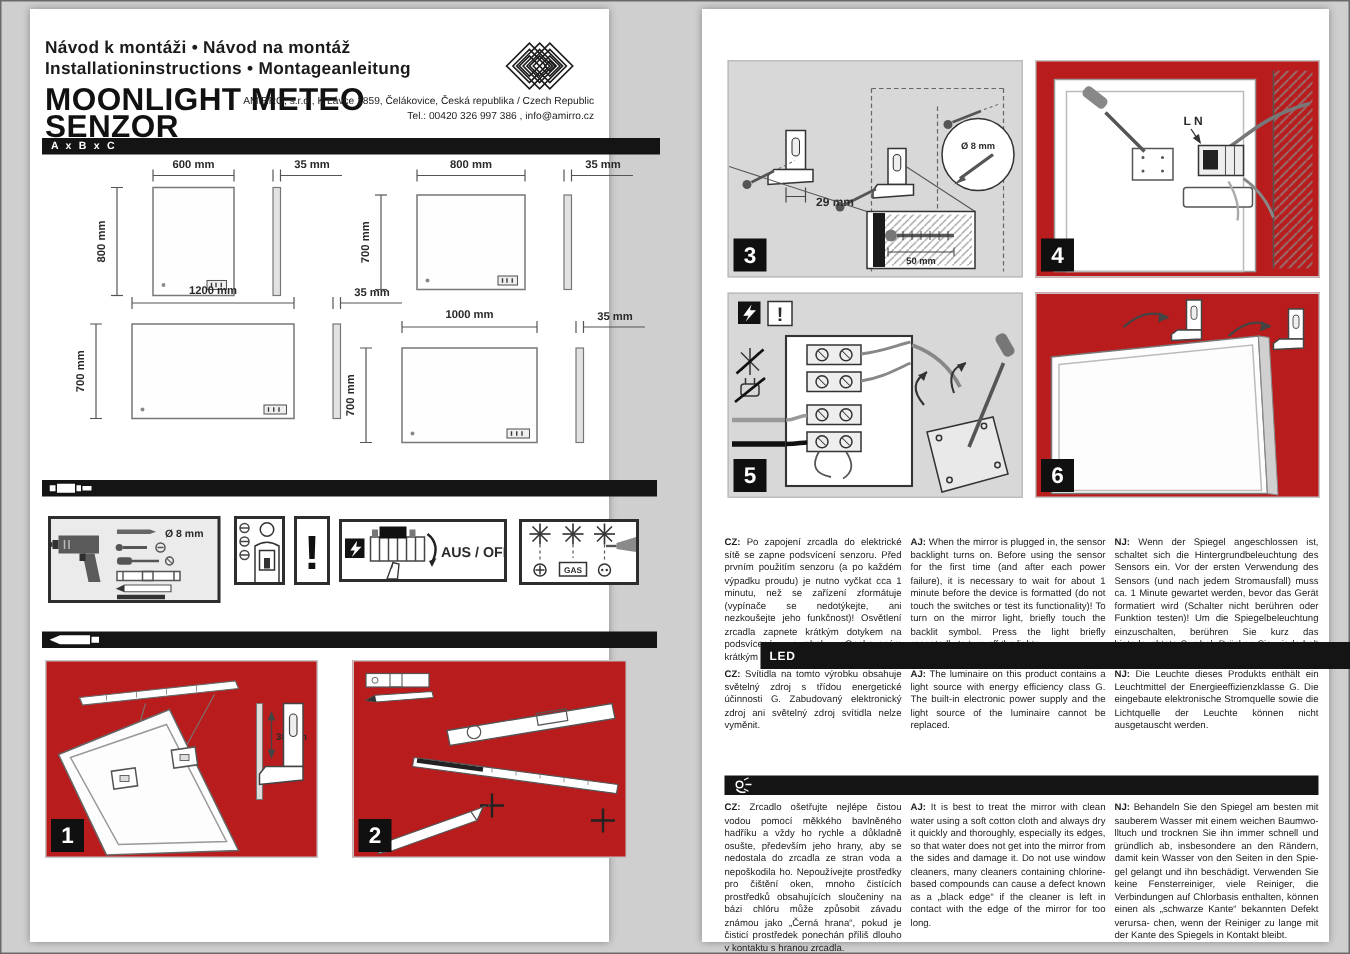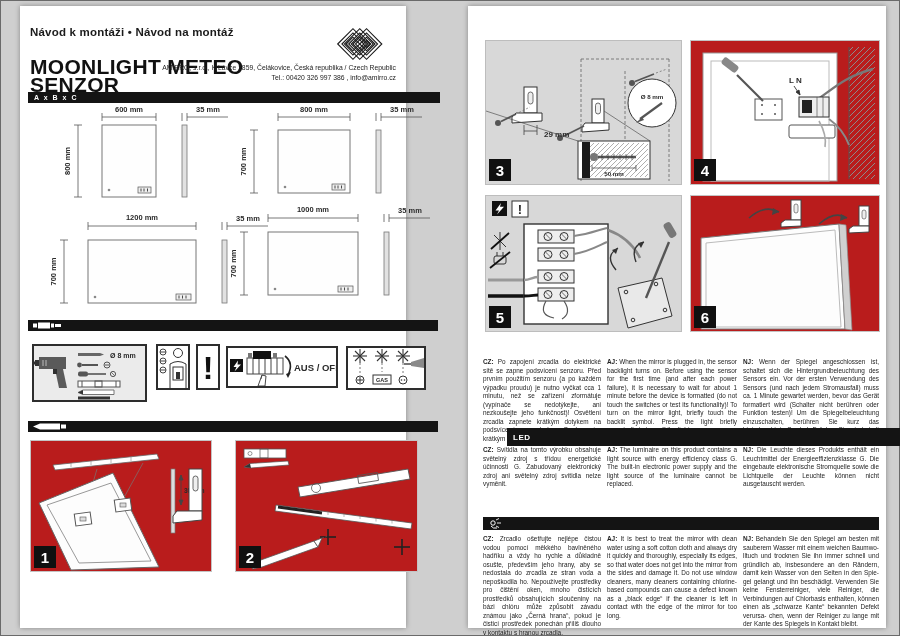--- a/index.html
+++ b/index.html
@@ -48,20 +48,21 @@
   .abs{position:absolute;}
 </style>
 </head>
 <body>
 
 <div class="frame"></div>
 
 <div class="page" id="page-left">
 
   <div class="hdr-line" style="top:20px;">Návod k montáži • Návod na montáž</div>
+  <div class="hdr-line" style="top:34px;">Installationinstructions • Montageanleitung</div>
   <div class="product" style="top:50px;">MOONLIGHT METEO</div>
   <div class="product" style="top:68px;">SENZOR</div>
   <div class="address">
     <div>AMIRRO, s.r.o., K Lávce 1859, Čelákovice, Česká republika / Czech Republic</div>
     <div>Tel.: 00420 326 997 386 , info@amirro.cz</div>
   </div>
   <div class="brand">
     <svg width="56" height="40" viewBox="0 0 66 44">
       <g fill="none" stroke="#1c1c1c" stroke-width="1.3">
         <path d="M2,22 L20,4 L38,22 L20,40 Z"></path>
@@ -142,21 +143,21 @@
       <rect x="138" y="26" width="5" height="63" fill="#e2e2e2" stroke="#777" stroke-width=".8"></rect>
       <g stroke="#555" stroke-width=".8">
           <line x1="138" y1="9" x2="138" y2="17"></line>
           <line x1="143" y1="9" x2="143" y2="17"></line>
           <line x1="143" y1="13" x2="184" y2="13"></line>
         </g>
       <text class="dim-label" x="164" y="8" text-anchor="middle">35 mm</text>
     </svg>
   </div>
 
-  <div class="abs" style="left:26px;top:204px;">
+  <div class="abs" style="left:26px;top:180px;">
     <svg width="225" height="100">
       <text class="dim-label" x="96" y="10" text-anchor="middle">1200 mm</text>
       <g stroke="#555" stroke-width=".8">
           <line x1="42" y1="16" x2="150" y2="16"></line>
           <line x1="42" y1="12" x2="42" y2="20"></line>
           <line x1="150" y1="12" x2="150" y2="20"></line>
         </g>
       <text class="dim-label" transform="translate(10,61.5) rotate(-90)" text-anchor="middle">700 mm</text>
       <g stroke="#555" stroke-width=".8">
           <line x1="18" y1="30" x2="18" y2="93"></line>

